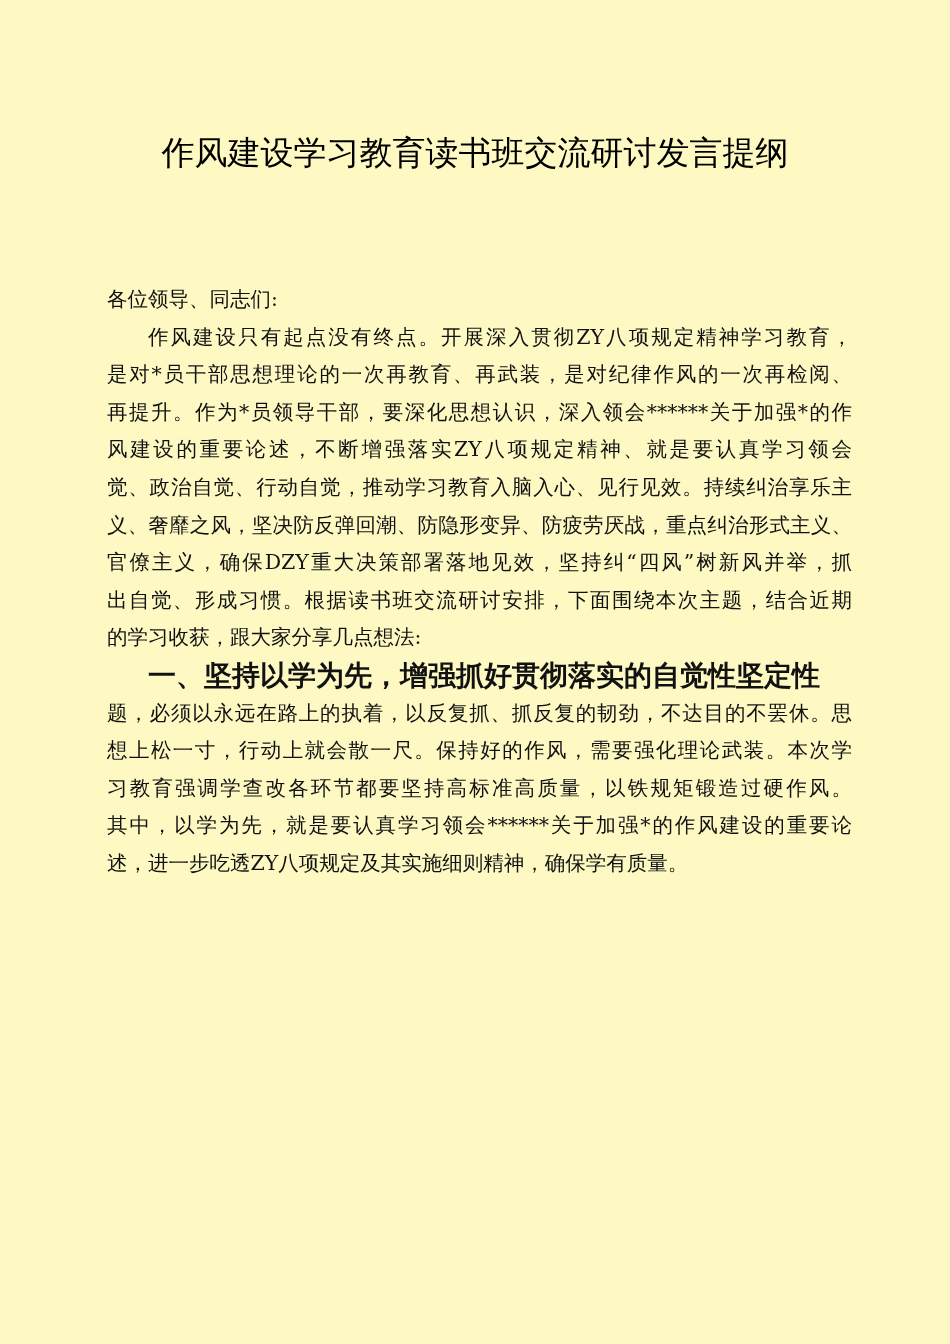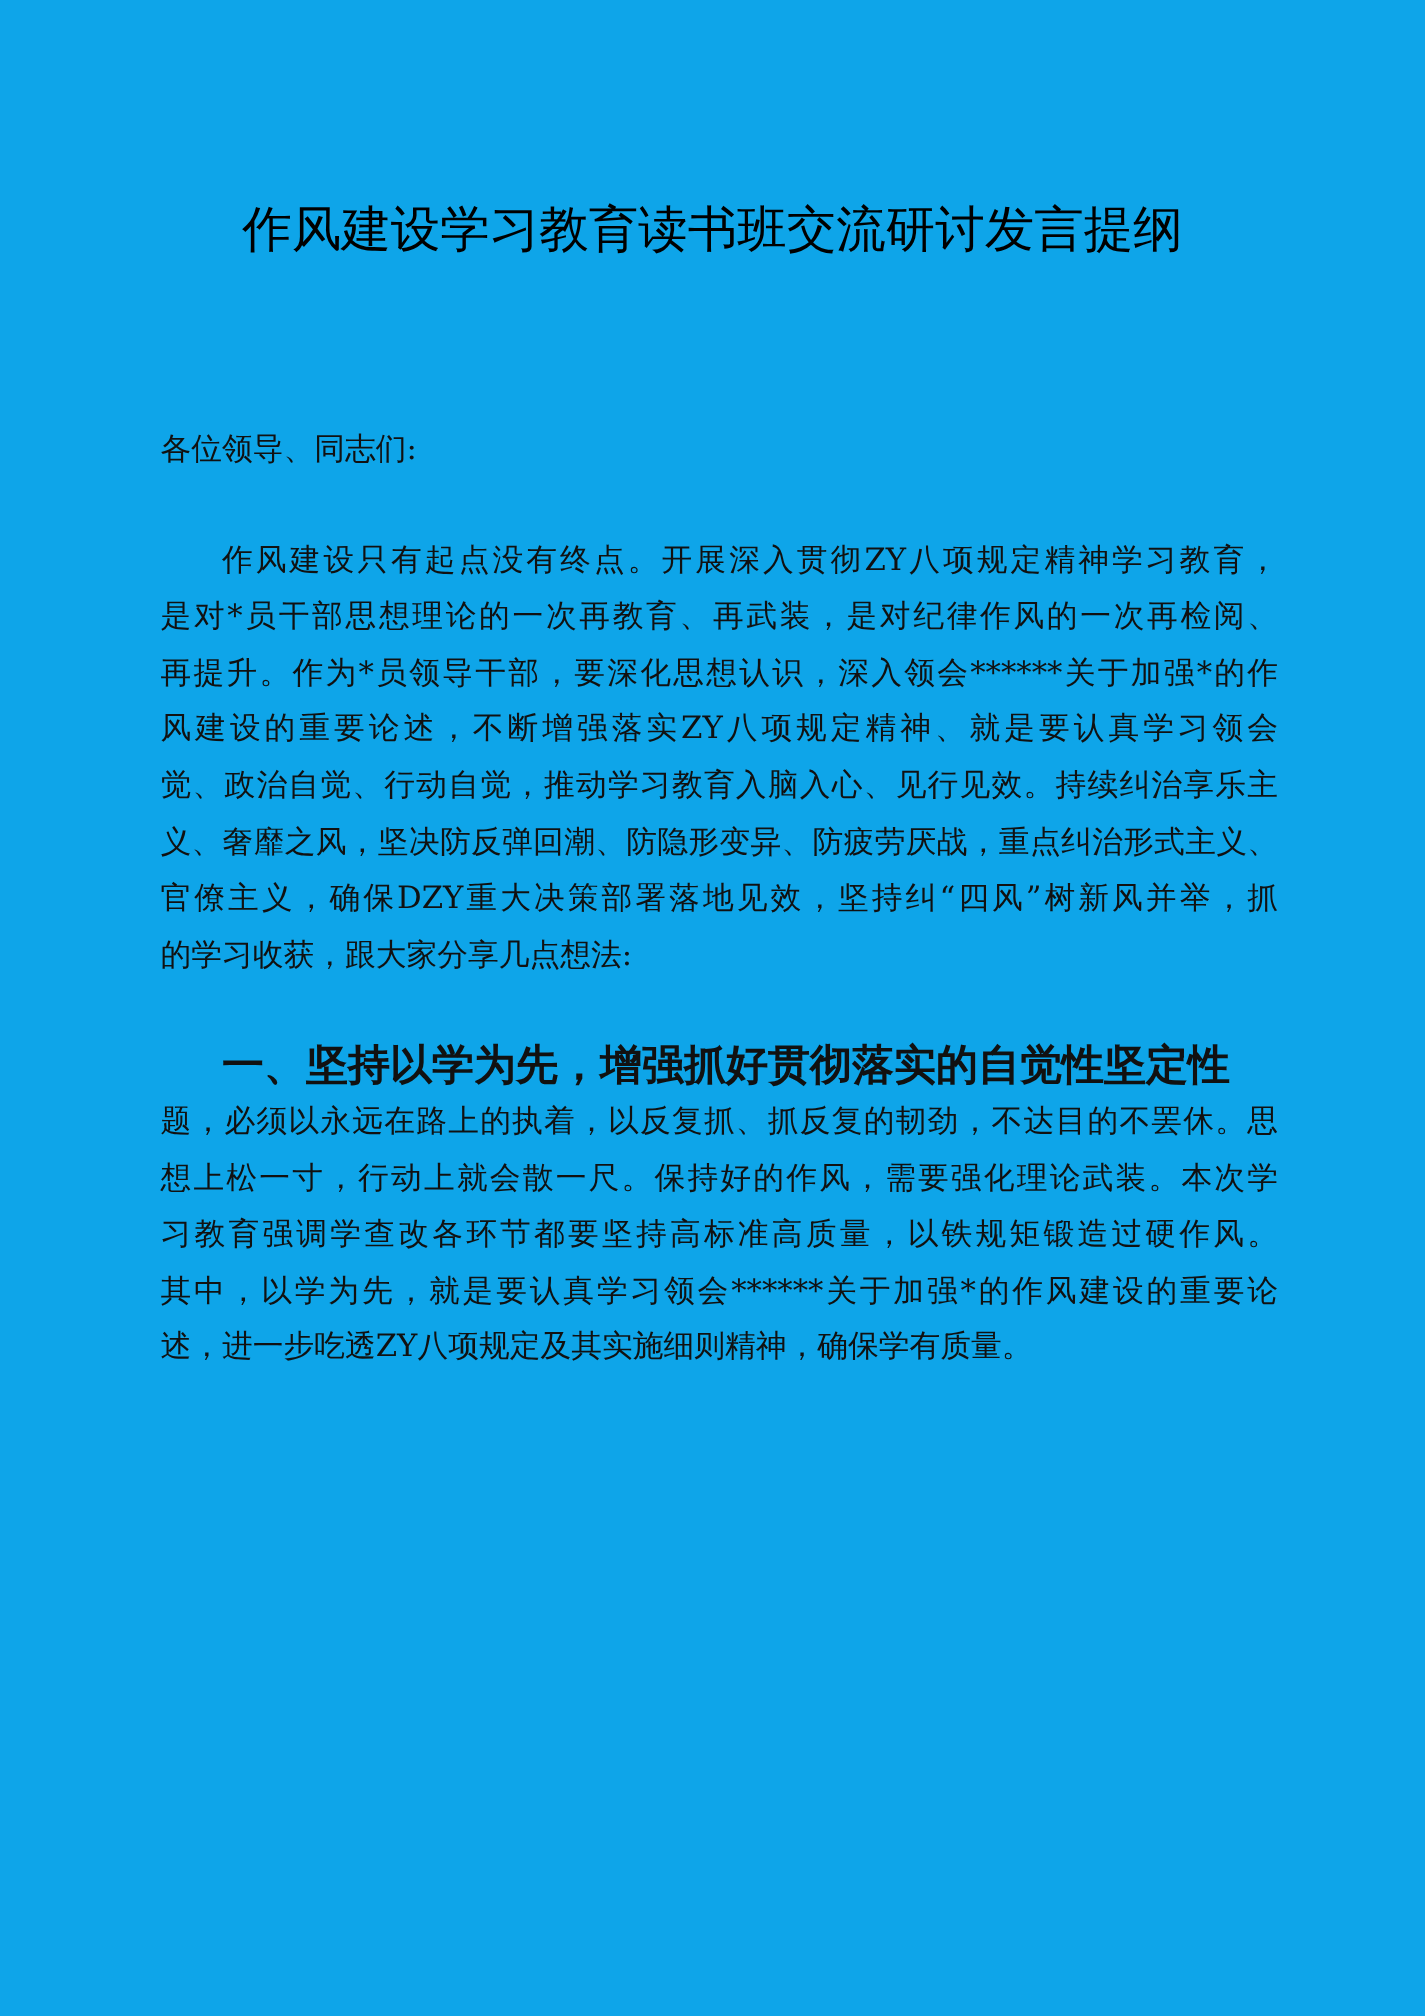--- a/index.html
+++ b/index.html
@@ -1,32 +1,32 @@
 <!DOCTYPE html>
 <html><head>
   <meta charset="utf-8">
   <style>
     html, body { margin: 0; padding: 0; background: #ffffff; }
     body { width: 950px; height: 1344px; position: relative; overflow: hidden; }
-    .page { position: absolute; left: 0; top: 0; width: 950px; height: 1344px; background: #0ea5e9; }
+    .page { position: absolute; left: 0; top: 0; width: 950px; height: 1344px; background: #fef9c3; }
     .title {
       position: absolute; left: 0; top: 128px; width: 950px; text-align: center;
       font-family: "DejaVu Sans", sans-serif; font-size: 33px; color: #000; letter-spacing: 0px;
       line-height: 50px;
     }
     .body-text {
       position: absolute; left: 107px; top: 281px; width: 745px;
       font-family: "DejaVu Serif", serif; font-size: 20.5px; color: #111;
     }
     .line {
       display: block; height: 37.6px; line-height: 37.6px; white-space: nowrap;
       text-align: justify; text-align-last: justify;
     }
     .line.last { text-align-last: left; }
-    .line.indent { padding-left: 41px; margin-top: 36px; }
+    .line.indent { padding-left: 41px; }
     .heading {
       font-family: "DejaVu Sans", sans-serif; font-weight: bold; font-size: 28px;
       text-align-last: left;
     }
   </style>
 </head>
 <body>
 
 <div class="page">
   <div class="title">作风建设学习教育读书班交流研讨发言提纲</div>
@@ -34,20 +34,21 @@
   <div class="body-text">
     <span class="line last">各位领导、同志们:</span>
 
     <span class="line indent">作风建设只有起点没有终点。开展深入贯彻ZY八项规定精神学习教育，</span>
     <span class="line">是对*员干部思想理论的一次再教育、再武装，是对纪律作风的一次再检阅、</span>
     <span class="line">再提升。作为*员领导干部，要深化思想认识，深入领会******关于加强*的作</span>
     <span class="line">风建设的重要论述，不断增强落实ZY八项规定精神、就是要认真学习领会</span>
     <span class="line">觉、政治自觉、行动自觉，推动学习教育入脑入心、见行见效。持续纠治享乐主</span>
     <span class="line">义、奢靡之风，坚决防反弹回潮、防隐形变异、防疲劳厌战，重点纠治形式主义、</span>
     <span class="line">官僚主义，确保DZY重大决策部署落地见效，坚持纠“四风”树新风并举，抓</span>
+    <span class="line">出自觉、形成习惯。根据读书班交流研讨安排，下面围绕本次主题，结合近期</span>
     <span class="line last">的学习收获，跟大家分享几点想法:</span>
 
     <span class="line indent heading">一、坚持以学为先，增强抓好贯彻落实的自觉性坚定性</span>
 
     <span class="line">题，必须以永远在路上的执着，以反复抓、抓反复的韧劲，不达目的不罢休。思</span>
     <span class="line">想上松一寸，行动上就会散一尺。保持好的作风，需要强化理论武装。本次学</span>
     <span class="line">习教育强调学查改各环节都要坚持高标准高质量，以铁规矩锻造过硬作风。</span>
     <span class="line">其中，以学为先，就是要认真学习领会******关于加强*的作风建设的重要论</span>
     <span class="line last">述，进一步吃透ZY八项规定及其实施细则精神，确保学有质量。</span>
   </div>

